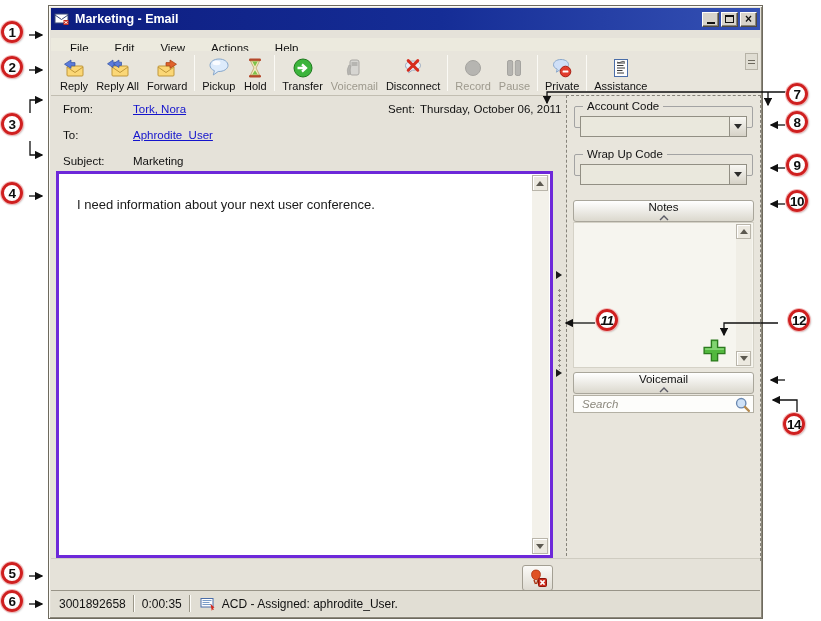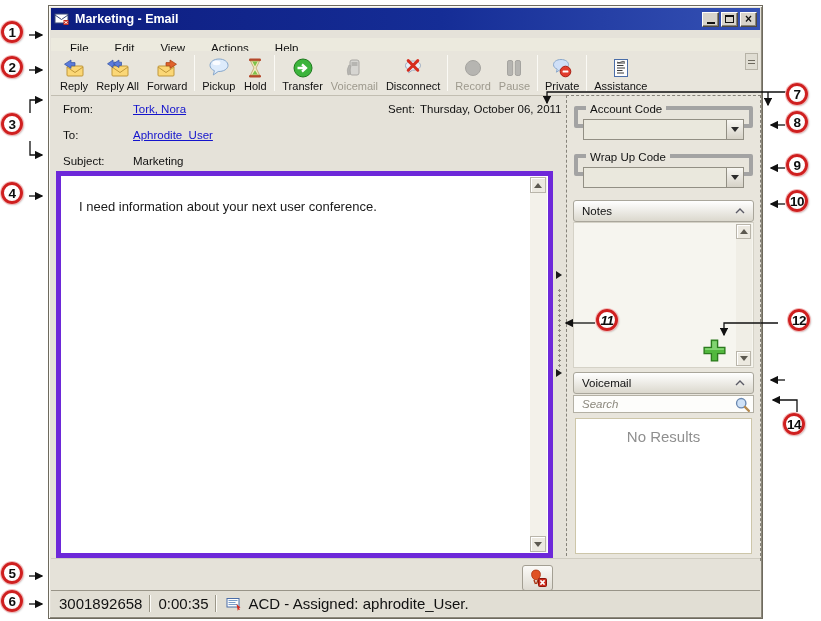--- a/index.html
+++ b/index.html
@@ -39,67 +39,67 @@
   
   .msghdr{position:absolute;left:2px;top:90px;right:2px;height:75px;font-size:11.5px;color:#111;}
   .hrow{position:absolute;left:0;right:0;height:15px;}
   .hlabel{position:absolute;left:12px;}
   .hvalue{position:absolute;left:82px;white-space:nowrap;}
   .hlink{color:#1414cc;text-decoration:underline;cursor:pointer;}
   .sentlabel{position:absolute;left:337px;}
   .sentvalue{position:absolute;left:369px;white-space:nowrap;}
 
   
-  .bodybox{position:absolute;left:7px;top:165px;width:497px;height:387px;background:#fff;border:5px solid #6d28d9;}
+  .bodybox{position:absolute;left:7px;top:165px;width:497px;height:387px;background:#fff;border:3px solid #6d28d9;}
   .bodytext{position:absolute;left:18px;top:22px;right:28px;font-size:13px;color:#1a1a1a;line-height:17px;}
   .vscroll{position:absolute;top:1px;bottom:1px;right:1px;width:17px;background:#f3f1ea;}
   .sbtn{position:absolute;left:0;width:16px;height:16px;background:#ece9e0;border:1px solid #b9b5aa;
        box-shadow:inset 1px 1px 0 #fff;display:flex;align-items:center;justify-content:center;}
   .sbtn.up{top:0;} .sbtn.down{bottom:0;}
   .tri-up{width:0;height:0;border-left:4px solid transparent;border-right:4px solid transparent;border-bottom:5px solid #5c5950;}
   .tri-down{width:0;height:0;border-left:4px solid transparent;border-right:4px solid transparent;border-top:5px solid #5c5950;}
 
   
   .splitter{position:absolute;left:506px;top:165px;width:9px;height:387px;background:#e5e2d9;}
   .split-arrow{position:absolute;left:1px;width:0;height:0;border-top:4px solid transparent;border-bottom:4px solid transparent;border-left:6px solid #1a1a1a;}
   .split-grip{position:absolute;left:2px;top:117px;width:5px;height:82px;
        background-image:radial-gradient(#8f8c82 1px,transparent 1.3px);background-size:5px 5px;}
 
   
   .rpanel{position:absolute;left:517px;top:89px;width:195px;height:466px;border:1px dashed #86837a;background:#e8e5dc;}
-  .grpbox{position:absolute;left:7px;width:179px;height:22px;border:4px solid #a3a3a3;border-radius:2px;}
+  .grpbox{position:absolute;left:7px;width:179px;height:22px;border:1px solid #a3a3a3;border-radius:2px;}
   .grpbox .glabel{position:absolute;top:-7px;left:8px;background:#e8e5dc;padding:0 4px;font-size:11.5px;color:#111;}
   .combo{position:absolute;left:5px;right:5px;top:9px;height:21px;background:#eceada;border:1px solid #928f84;
        background:#eceadfu;display:flex;}
   .combo{background:#eae8dd;}
   .combo-value{flex:1;font-size:11px;padding:3px 4px;color:#333;}
   .combo-btn{width:17px;height:100%;background:linear-gradient(#f8f7f3,#d6d2c7);border-left:1px solid #928f84;
        display:flex;align-items:center;justify-content:center;}
   .combo-btn b{width:0;height:0;border-left:4px solid transparent;border-right:4px solid transparent;border-top:5px solid #2b2b2b;}
 
   .panehdr{position:absolute;left:6px;width:181px;height:22px;border:1px solid #a9a69b;border-radius:3px;
        background:linear-gradient(#ffffff,#dbd8cd);display:flex;align-items:center;justify-content:space-between;
-       padding:0 8px;font-size:11.5px;color:#111;}
+       padding:0 8px;font-size:11.5px;color:#111;flex-direction:column;}
   .notesbody{position:absolute;left:6px;top:126px;width:181px;height:146px;background:#f6f5ef;border:1px solid #d5d2c7;}
   .notes-scroll{position:absolute;top:1px;bottom:1px;right:1px;width:16px;background:#f0eee6;}
   .plusbtn{position:absolute;right:25px;bottom:3px;width:27px;height:27px;}
 
   .searchrow{position:absolute;left:6px;top:299px;width:181px;height:18px;background:#fdfdfb;border:1px solid #b3b0a4;
        display:flex;align-items:center;padding:0 2px 0 6px;}
   .search-input{flex:1;border:none;outline:none;background:transparent;font-size:11.5px;font-style:italic;color:#444;min-width:0;}
   .search-input::placeholder{color:#8a877c;font-style:italic;}
   .results{position:absolute;left:8px;top:322px;width:177px;height:136px;background:#fff;border:1px solid #cdc6a9;
        text-align:center;padding-top:9px;font-size:15px;color:#8f8f8f;}
 
   
   .bottomrow{position:absolute;left:2px;top:552px;right:2px;height:33px;background:#e5e2d9;border-top:1px solid #cfccc1;}
   .spellbtn{position:absolute;left:471px;top:6px;width:31px;height:26px;background:linear-gradient(#fbfaf7,#dedbd2);
        border:1px solid #a39f93;border-radius:3px;display:flex;align-items:center;justify-content:center;}
   .statusbar{position:absolute;left:2px;bottom:2px;right:2px;height:26px;background:#e1ded4;border-top:1px solid #989488;
-       display:flex;align-items:center;font-size:15px;color:#111;padding-left:8px;}
+       display:flex;align-items:center;font-size:12px;color:#111;padding-left:8px;}
   .sb-sep{width:2px;height:17px;border-left:1px solid #9b9789;border-right:1px solid #fdfcf8;margin:0 7px;}
   .sb-cell{white-space:nowrap;}
   .sb-icon{margin:0 5px 0 2px;display:flex;align-items:center;}
 
   
   .callout{position:absolute;width:22px;height:22px;border:3px solid #cf1f1f;border-radius:50%;
        background:radial-gradient(circle at 35% 30%,#ffffff 55%,#f0eeee);color:#0d0d0d;
        font-size:13.5px;font-weight:bold;display:flex;align-items:center;justify-content:center;
        box-shadow:0 0 0 1px #f3b9b9, 1px 1px 2px rgba(0,0,0,.25);z-index:60;letter-spacing:-.5px;}
   #lines{position:absolute;left:0;top:0;z-index:50;pointer-events:none;}
@@ -354,23 +354,20 @@
         <svg width="10" height="6" viewBox="0 0 10 6">
             <path d="M1 5 L5 1 L9 5" stroke="#5b5b66" stroke-width="1.4" fill="none"></path>
           </svg>
       </div>
       <div class="searchrow">
         <input class="search-input" type="text" placeholder="Search" style="">
         <svg width="17" height="17" viewBox="0 0 20 20">
           <circle cx="8.5" cy="8.5" r="5.5" fill="#cfe2f7" stroke="#6a88b0" stroke-width="1.6"></circle>
           <line x1="12.8" y1="12.8" x2="17.5" y2="17.5" stroke="#b58a4e" stroke-width="2.6" stroke-linecap="round"></line>
         </svg>
-      </div>
-      <div class="results">
-        <span>No Results</span>
       </div>
     </div>
 
     <div class="bottomrow">
       <div class="spellbtn">
         <svg width="20" height="20" viewBox="0 0 20 20">
           <path d="M8 2 C4.8 2 3.6 4.2 3.6 6.4 C3.6 9.6 5.8 11.8 8 11.8 C10.2 11.8 12.4 9.6 12.4 6.4 C12.4 4.2 11.2 2 8 2 Z" fill="#e05224" stroke="#a83312" stroke-width=".8"></path>
           <path d="M6 12 L7.5 16 M10 12 L8.5 16" stroke="#a83312" stroke-width="1.4"></path>
           <rect x="10.5" y="10.5" width="8" height="8" rx="1" fill="#cc2b1d" stroke="#8e1508"></rect>
           <path d="M12.4 12.4 l4.2 4.2 M16.6 12.4 l-4.2 4.2" stroke="#fff" stroke-width="1.5"></path>

